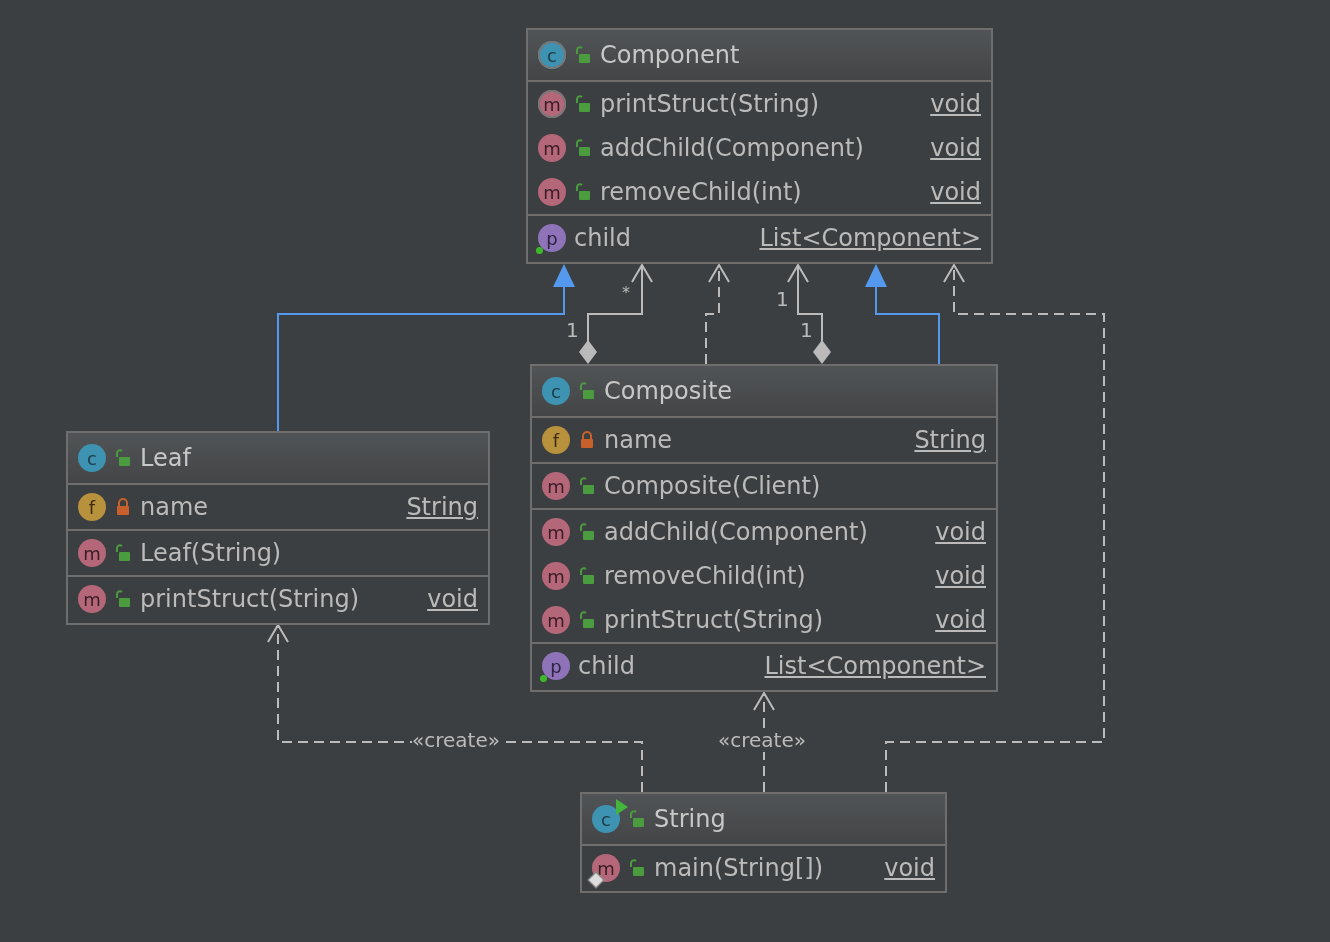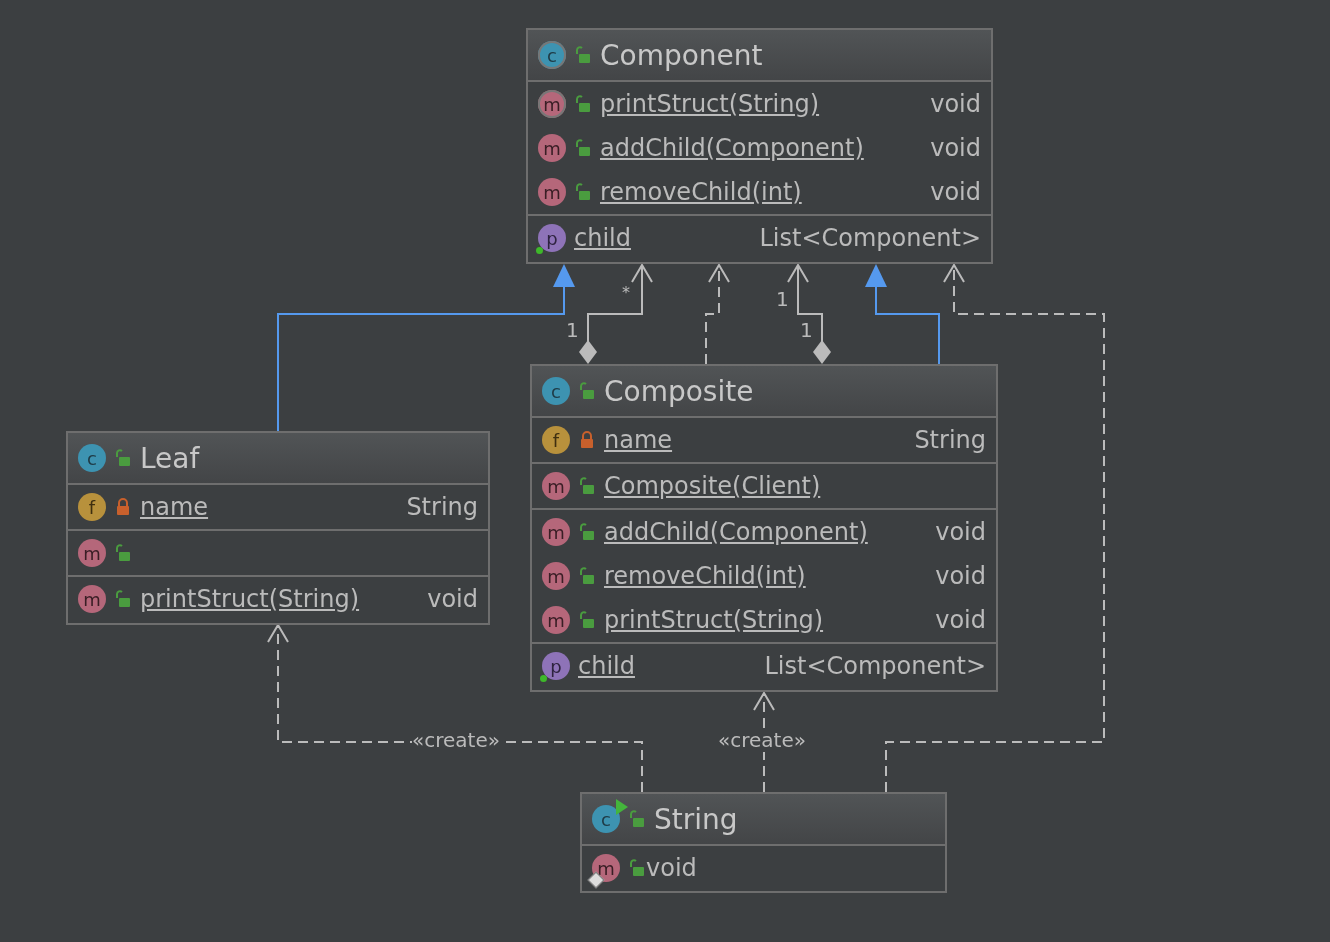--- a/index.html
+++ b/index.html
@@ -2,26 +2,26 @@
 <html><head>
 <meta charset="utf-8">
 <style>
   html,body{margin:0;padding:0;}
   body{width:1330px;height:942px;background:#3c3f41;position:relative;overflow:hidden;
        font-family:"DejaVu Sans","Liberation Sans",sans-serif;color:#bbbbbb;}
   svg.links{position:absolute;left:0;top:0;}
   .node{position:absolute;border:2px solid #6e6e6e;background:#3c3f41;box-sizing:border-box;}
   .node .hdr{height:52px;background:linear-gradient(#515456,#434547);border-bottom:2px solid #6e6e6e;
      display:flex;align-items:center;padding-left:10px;box-sizing:border-box;}
-  .node .hdr .title{font-size:28px;color:#c8c8c8;margin-left:8px;}
+  .node .hdr .title{font-size:24px;color:#c8c8c8;margin-left:8px;}
   .sec{border-bottom:2px solid #6e6e6e;}
   .sec:last-child{border-bottom:none;}
   .row{height:44px;display:flex;align-items:center;padding:0 10px;box-sizing:border-box;font-size:24px;}
-  .row .name{margin-left:8px;flex:1;white-space:nowrap;text-decoration:underline;}
-  .row .type{white-space:nowrap;}
+  .row .name{margin-left:8px;flex:1;white-space:nowrap;}
+  .row .type{white-space:nowrap;text-decoration:underline;}
   .badge{width:28px;height:28px;border-radius:50%;display:inline-flex;align-items:center;justify-content:center;
      font-size:18px;color:#2b2b2b;position:relative;flex:none;}
   .b-c{background:#3d93b1;color:#1e3a45;}
   .b-m{background:#b5677a;color:#3a1e25;}
   .b-f{background:#b8913c;color:#3f2f10;}
   .b-p{background:#8e73b8;color:#2e2340;}
   .vis{width:18px;height:18px;margin-left:8px;flex:none;}
   .dot{position:absolute;left:-2px;bottom:-2px;width:7px;height:7px;border-radius:50%;background:#3eb82a;}
   .run{position:absolute;right:-8px;top:-6px;width:0;height:0;border-left:12px solid #44b53c;
      border-top:8px solid transparent;border-bottom:8px solid transparent;}
@@ -206,20 +206,21 @@
       <span class="type">String</span>
     </div>
   </div>
   <div class="sec">
     <div class="row">
       <span class="badge b-m">m</span>
       <svg class="vis" viewBox="0 0 18 18">
           <path d="M3 8V4a3 3 0 0 1 5-2" stroke="#4a9c3f" stroke-width="2" fill="none"></path>
           <rect x="5" y="8" width="11" height="9" rx="1" fill="#4a9c3f"></rect>
         </svg>
+      <span class="name">Leaf(String)</span>
     </div>
   </div>
   <div class="sec">
     <div class="row">
       <span class="badge b-m">m</span>
       <svg class="vis" viewBox="0 0 18 18">
           <path d="M3 8V4a3 3 0 0 1 5-2" stroke="#4a9c3f" stroke-width="2" fill="none"></path>
           <rect x="5" y="8" width="11" height="9" rx="1" fill="#4a9c3f"></rect>
         </svg>
       <span class="name">printStruct(String)</span>
@@ -237,16 +238,17 @@
       </svg>
     <span class="title">String</span>
   </div>
   <div class="sec">
     <div class="row">
       <span class="badge b-m">m<span class="static"></span></span>
       <svg class="vis" viewBox="0 0 18 18">
           <path d="M3 8V4a3 3 0 0 1 5-2" stroke="#4a9c3f" stroke-width="2" fill="none"></path>
           <rect x="5" y="8" width="11" height="9" rx="1" fill="#4a9c3f"></rect>
         </svg>
+      <span class="name">main(String[])</span>
       <span class="type">void</span>
     </div>
   </div>
 </div>
 
 </body></html>

